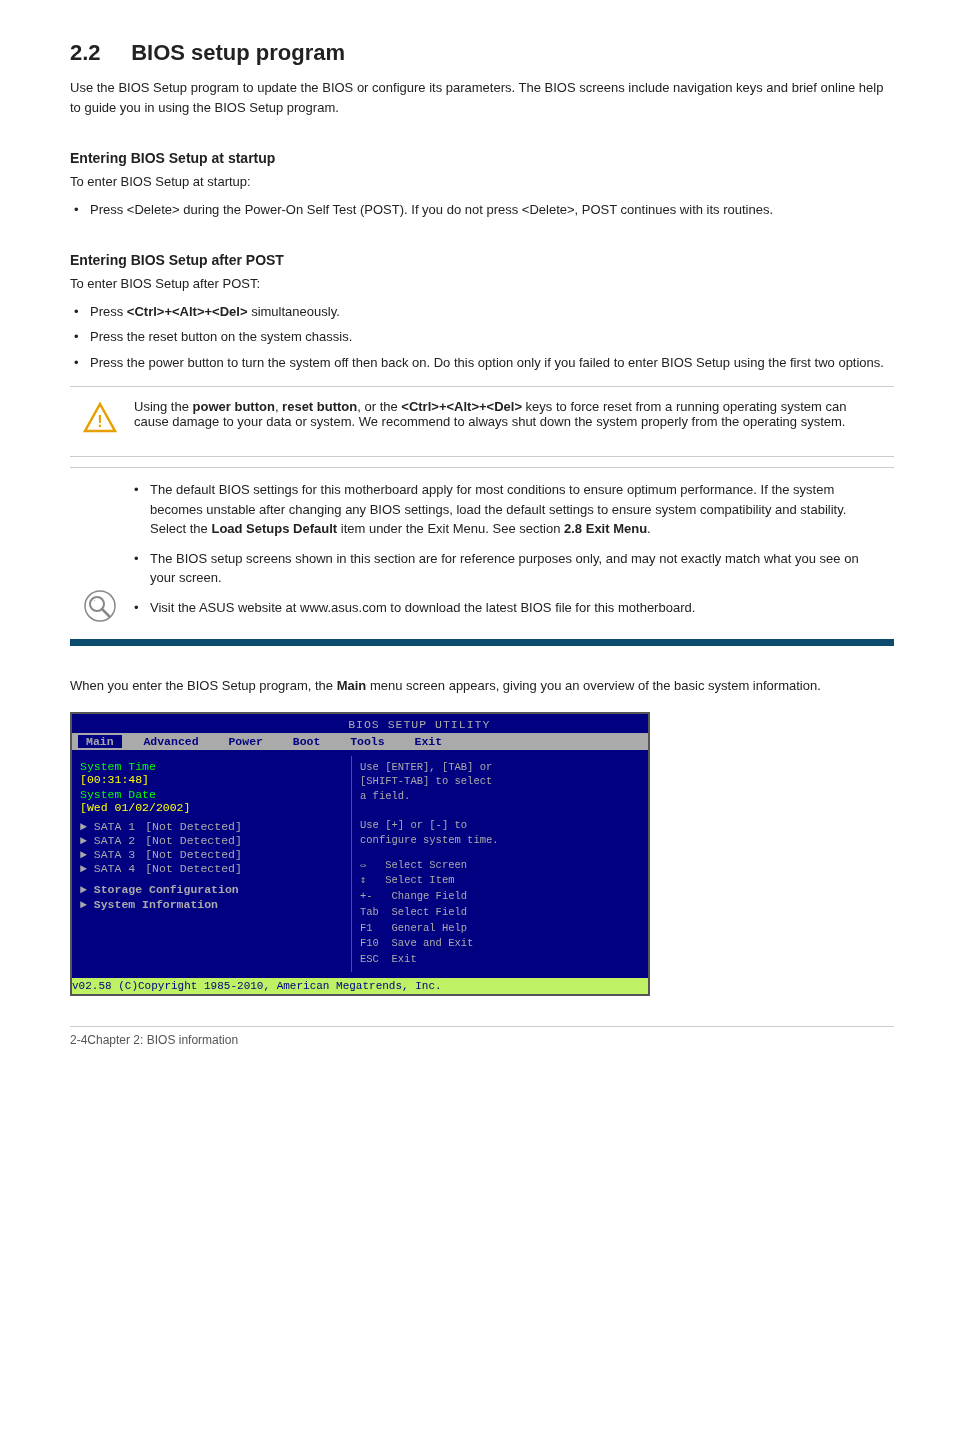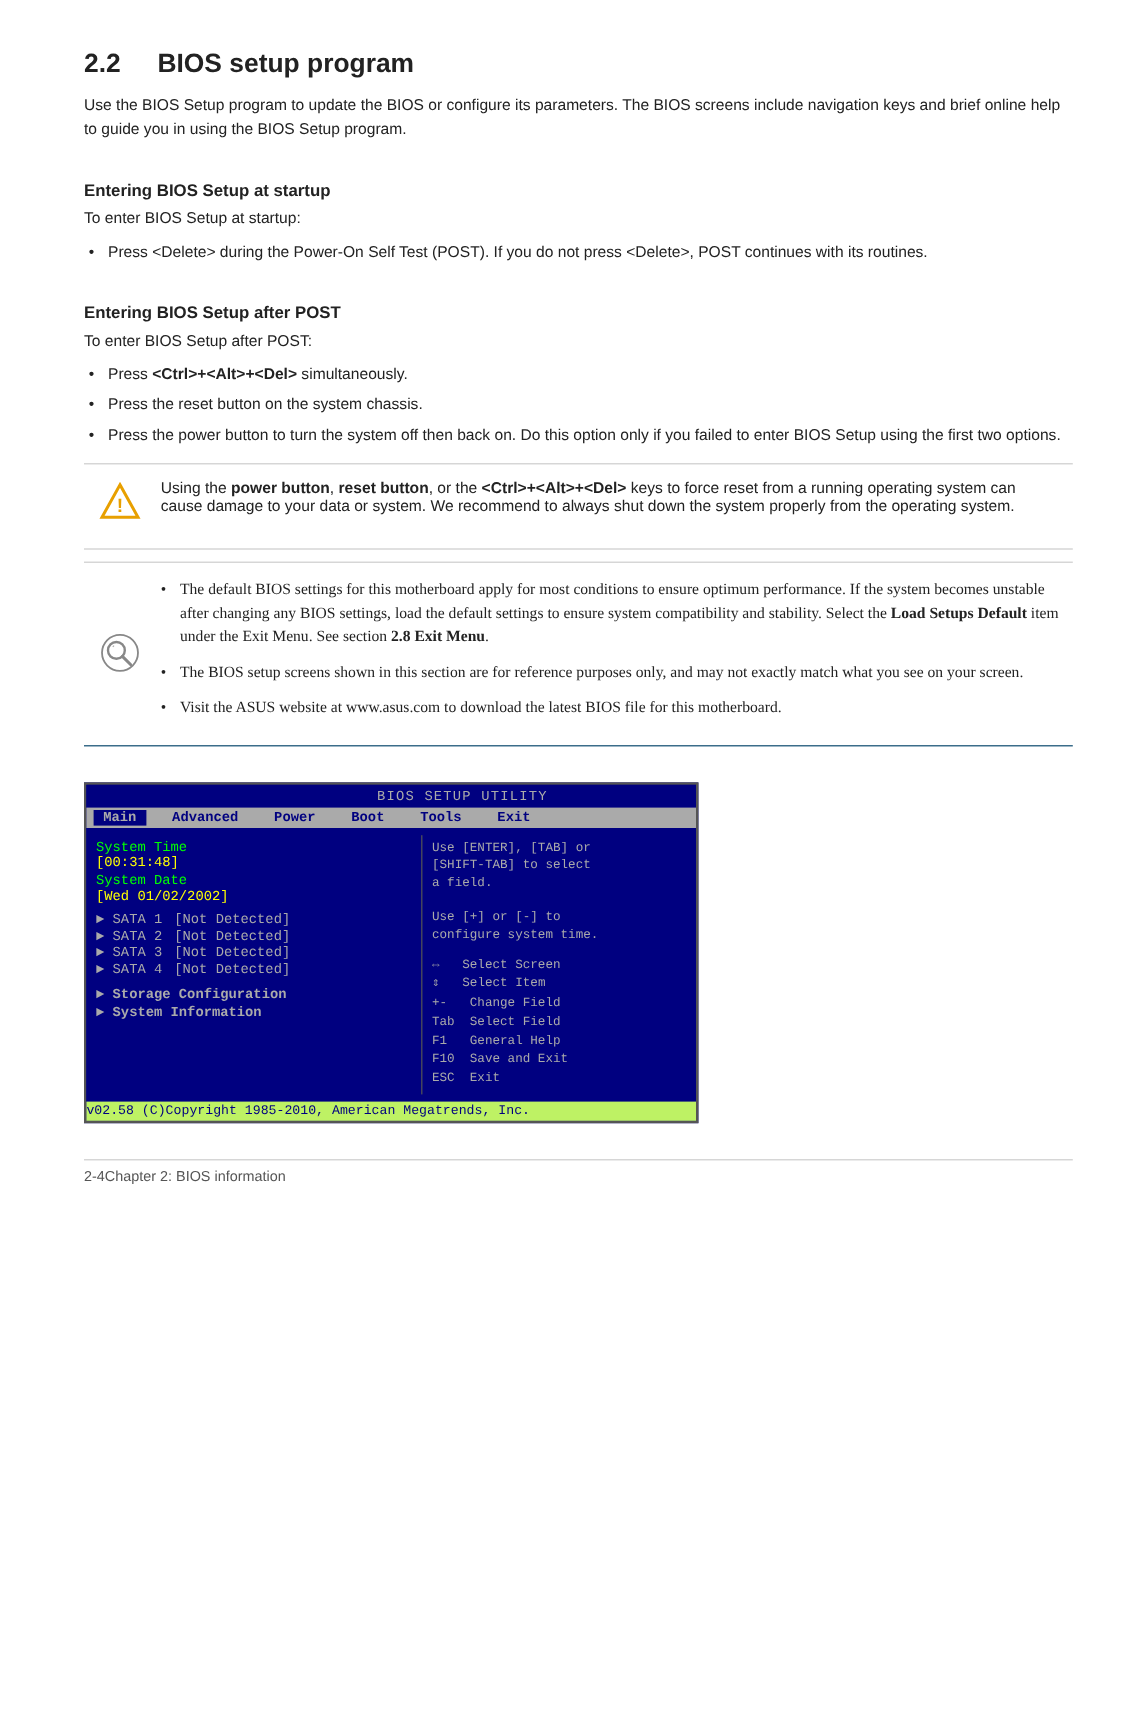--- a/index.html
+++ b/index.html
@@ -62,27 +62,26 @@
       width: 40px;
       text-align: center;
       margin-top: 2px;
     }
     .warning-icon svg {
       width: 36px;
       height: 36px;
     }
     .note-box {
       display: flex;
-      align-items: center;
+      align-items: flex-end;
       border-top: 1px solid #ccc;
-      border-bottom: 1px solid #0c4a6e;
+      border-bottom: 7px solid #0c4a6e;
       padding: 12px 10px;
       margin: 10px 0 20px 0;
       gap: 14px;
-      font-family: Liberation Serif, serif;
     }
     .note-icon {
       flex-shrink: 0;
       width: 40px;
       text-align: center;
       margin-top: 2px;
     }
     .note-icon svg {
       width: 36px;
       height: 36px;
@@ -108,21 +107,21 @@
     }
     
     .bios-screen {
       font-family: 'Courier New', Courier, monospace;
       font-size: 11.5px;
       background: #000080;
       color: #aaa;
       border: 2px solid #555;
       margin: 16px 0 20px 0;
       padding: 0;
-      width: 512px;
+      width: 580px;
     }
     .bios-title-bar {
       background: #000080;
       color: #aaa;
       text-align: center;
       padding: 4px 0 2px 0;
       font-size: 11.5px;
       letter-spacing: 1px;
     }
     .bios-menu-bar {
@@ -260,20 +259,21 @@
         <li>The default BIOS settings for this motherboard apply for most conditions to ensure optimum performance. If the system becomes unstable after changing any BIOS settings, load the default settings to ensure system compatibility and stability. Select the <strong>Load Setups Default</strong> item under the Exit Menu. See section <strong>2.8 Exit Menu</strong>.</li>
         <li>The BIOS setup screens shown in this section are for reference purposes only, and may not exactly match what you see on your screen.</li>
         <li>Visit the ASUS website at www.asus.com to download the latest BIOS file for this motherboard.</li>
       </ul>
     </div>
   </div>
 </div>
 
 <div class="section-divider">
 
+  <p>When you enter the BIOS Setup program, the <strong>Main</strong> menu screen appears, giving you an overview of the basic system information.</p>
 
   <div class="bios-screen">
     <div class="bios-title-bar">
       &nbsp;&nbsp;&nbsp;&nbsp;&nbsp;&nbsp;&nbsp;&nbsp;&nbsp;&nbsp;&nbsp;&nbsp;&nbsp;&nbsp;&nbsp;<span>BIOS SETUP UTILITY</span>
     </div>
     <div class="bios-menu-bar">
       <span class="bios-menu-item active">Main</span>
       <span class="bios-menu-item">&nbsp;&nbsp;Advanced</span>
       <span class="bios-menu-item">&nbsp;&nbsp;Power</span>
       <span class="bios-menu-item">&nbsp;&nbsp;Boot</span>

